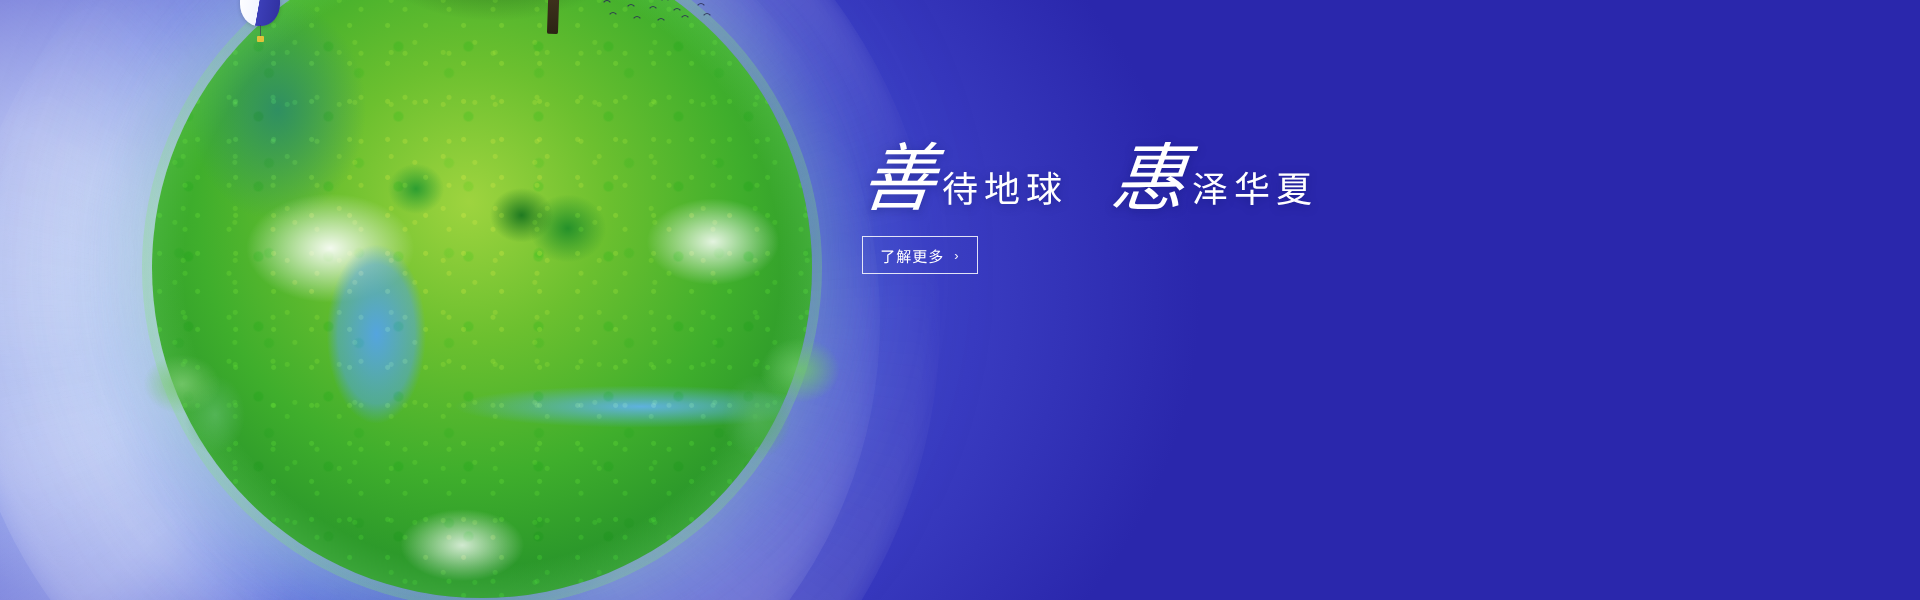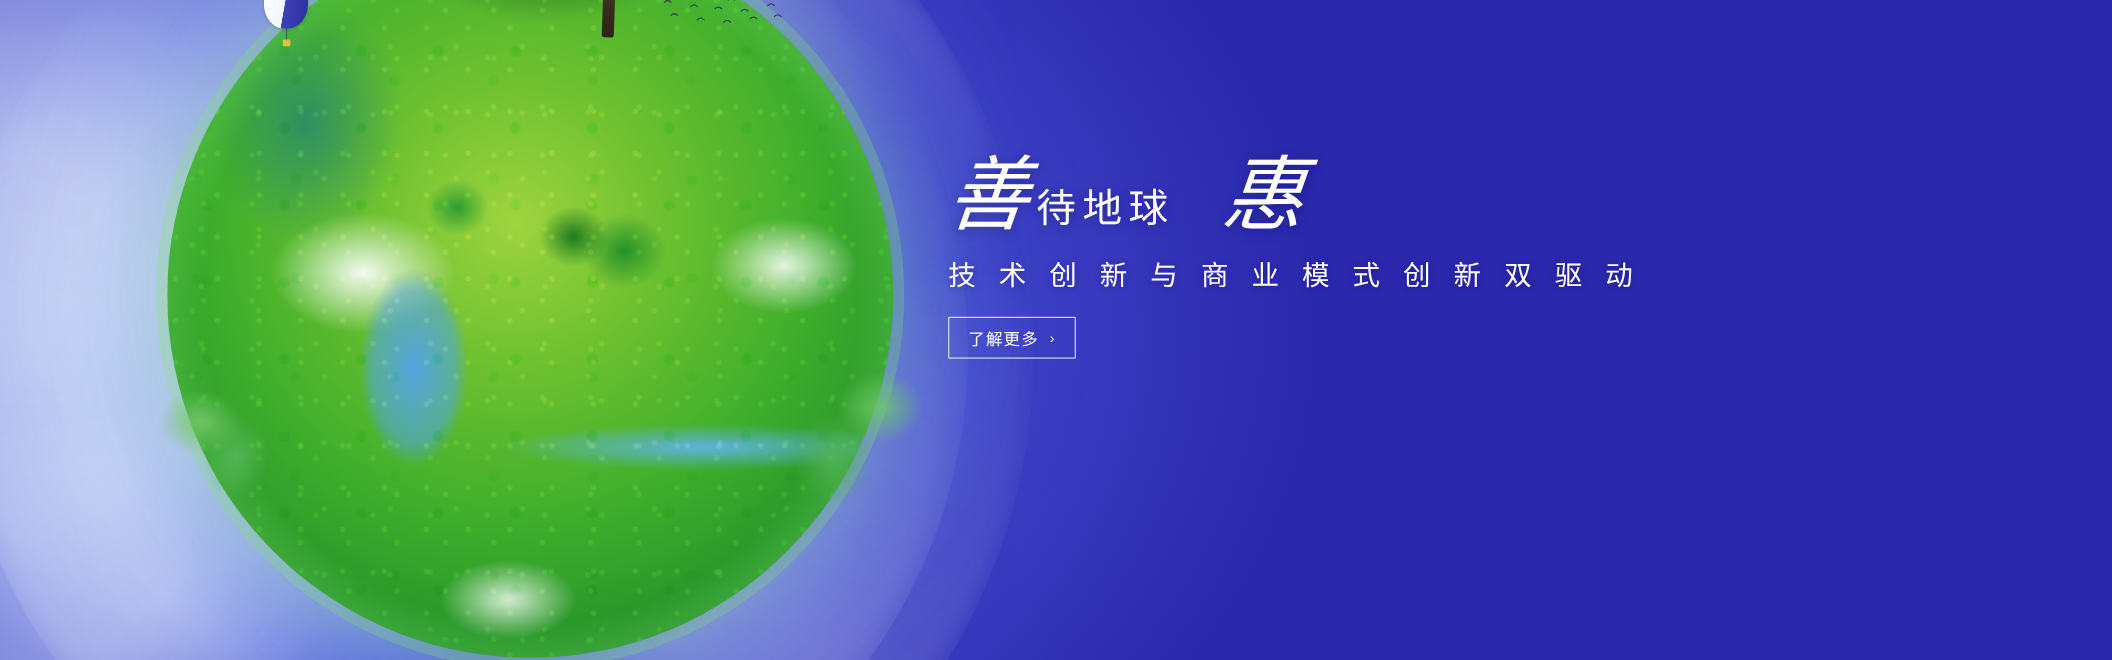--- a/index.html
+++ b/index.html
@@ -247,23 +247,23 @@
     </svg>
   </div>
 
   <div class="content">
 
     <div class="headline">
       <span class="calli">善</span>
       <span class="reg">待地球</span>
       <span class="gap"></span>
       <span class="calli">惠</span>
-    </div>
-
-    <div class="subtitle">技 术 创 新 与 商 业 模 式 创 新 双 驱 动</div>
+      <span class="reg">泽华夏</span>
+    </div>
+
 
 
     <button class="cta">
       <span>了解更多</span>
       <span class="chev">›</span>
     </button>
 
   </div>
 </div>
 

